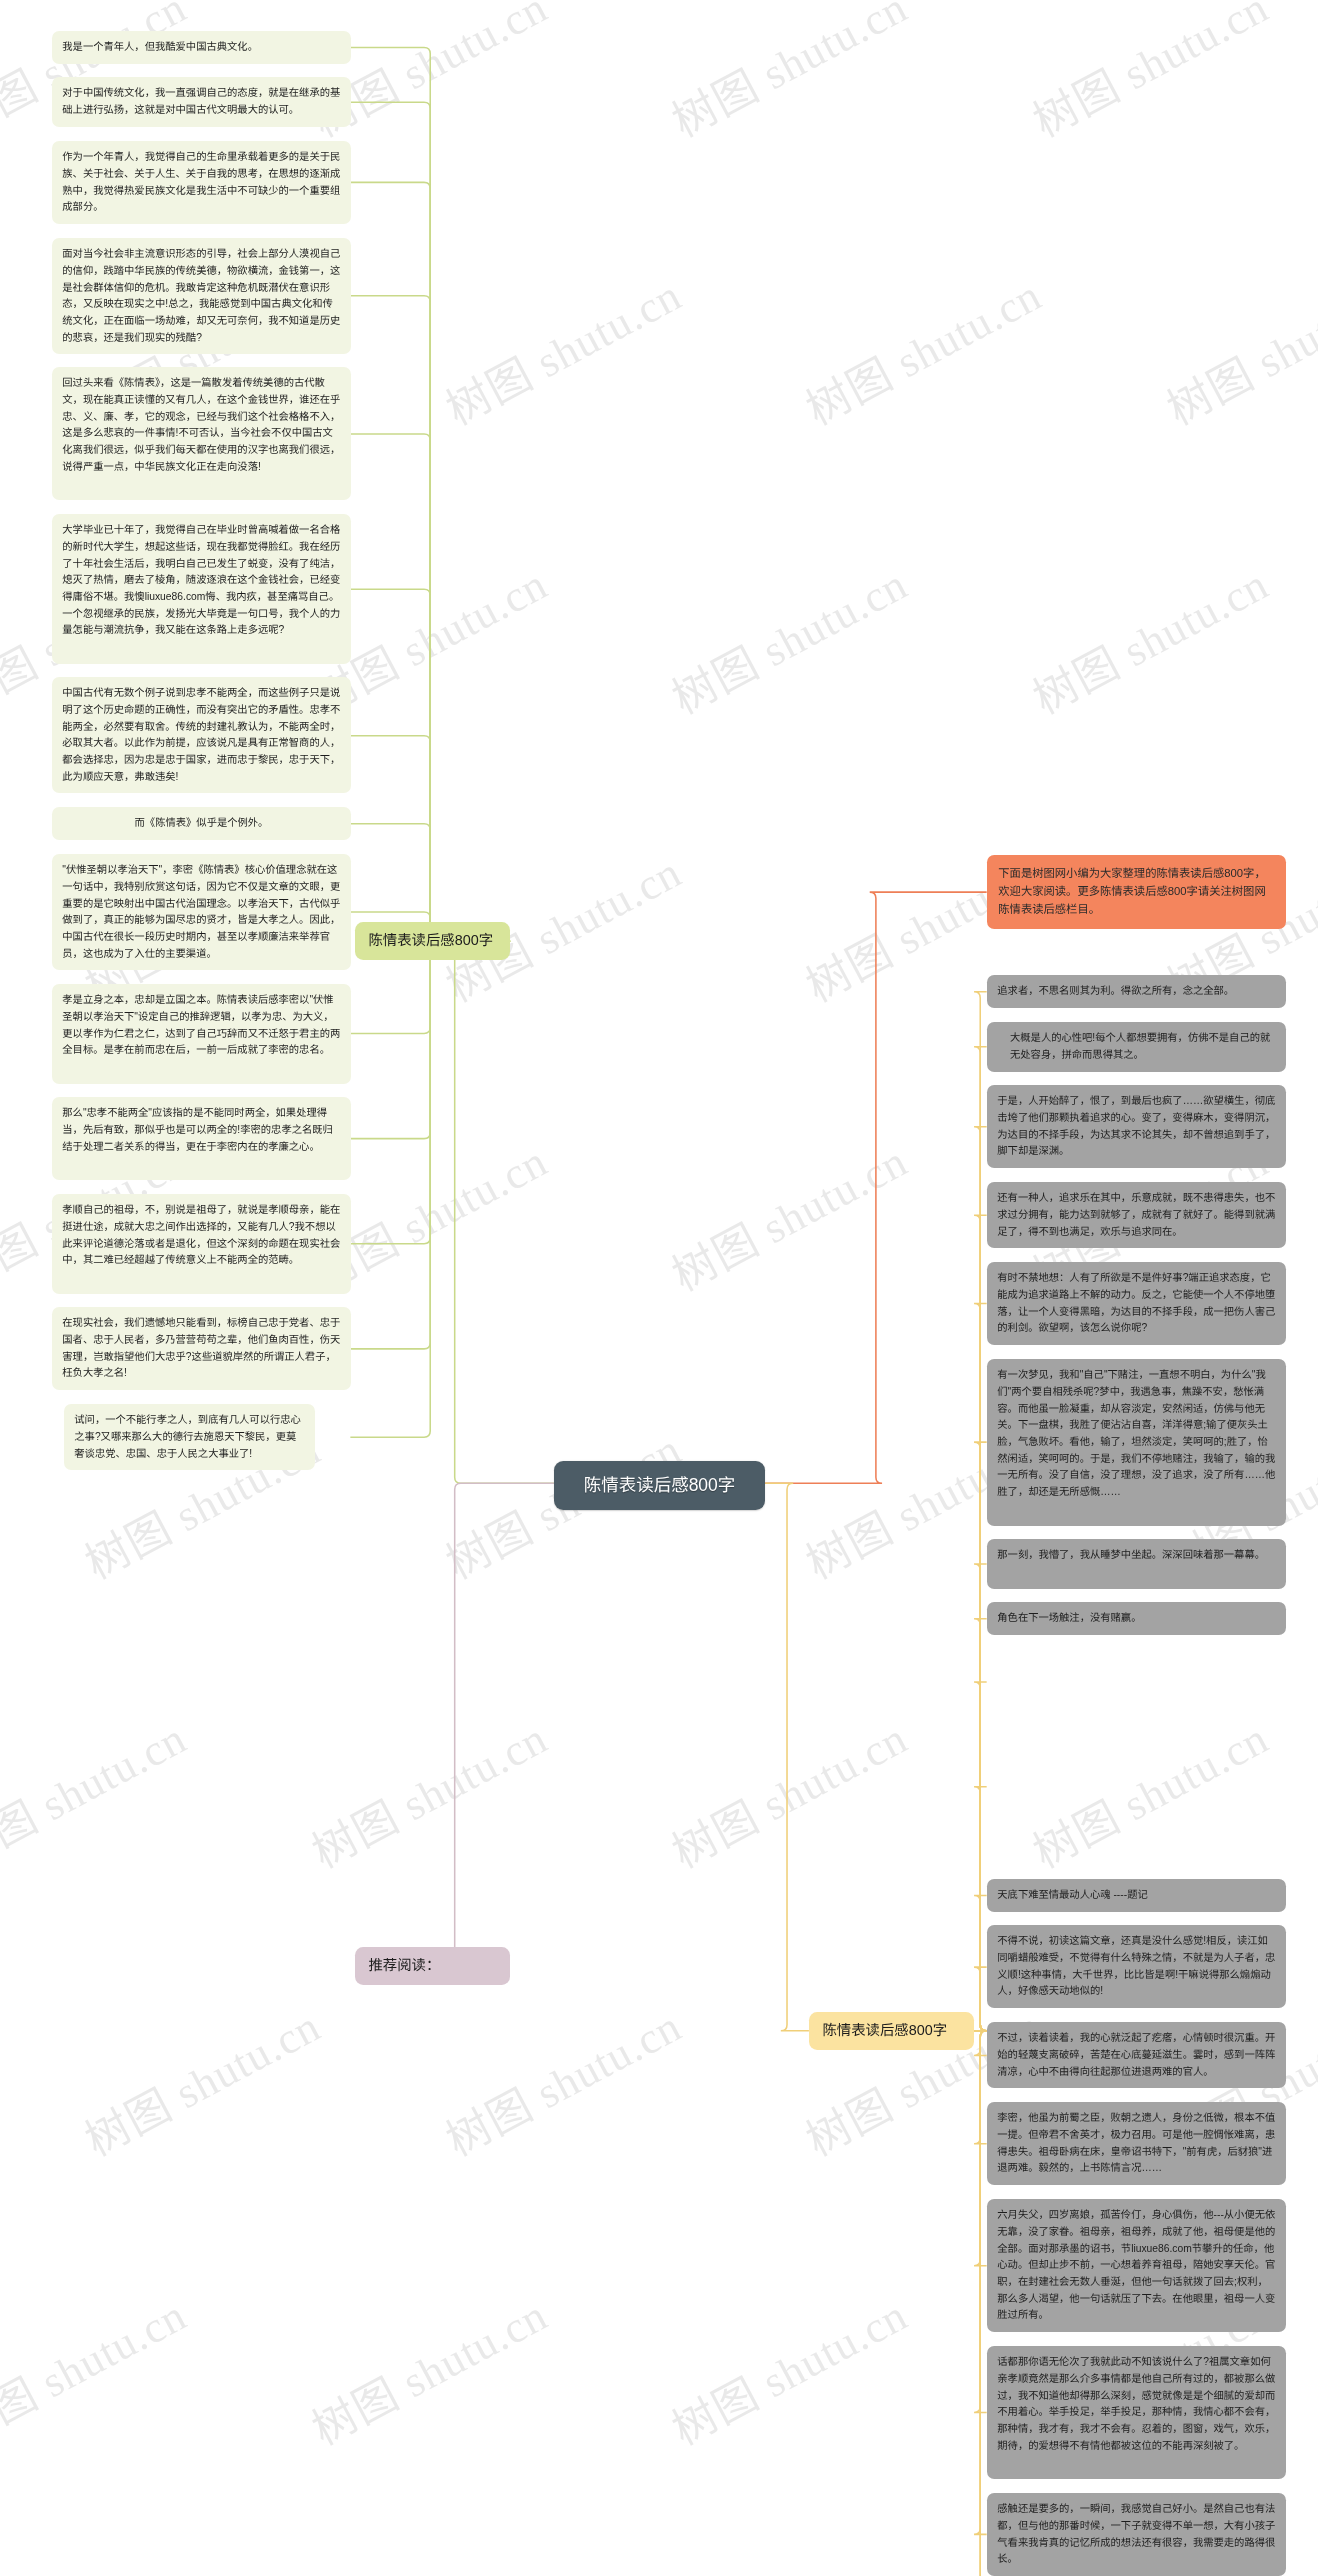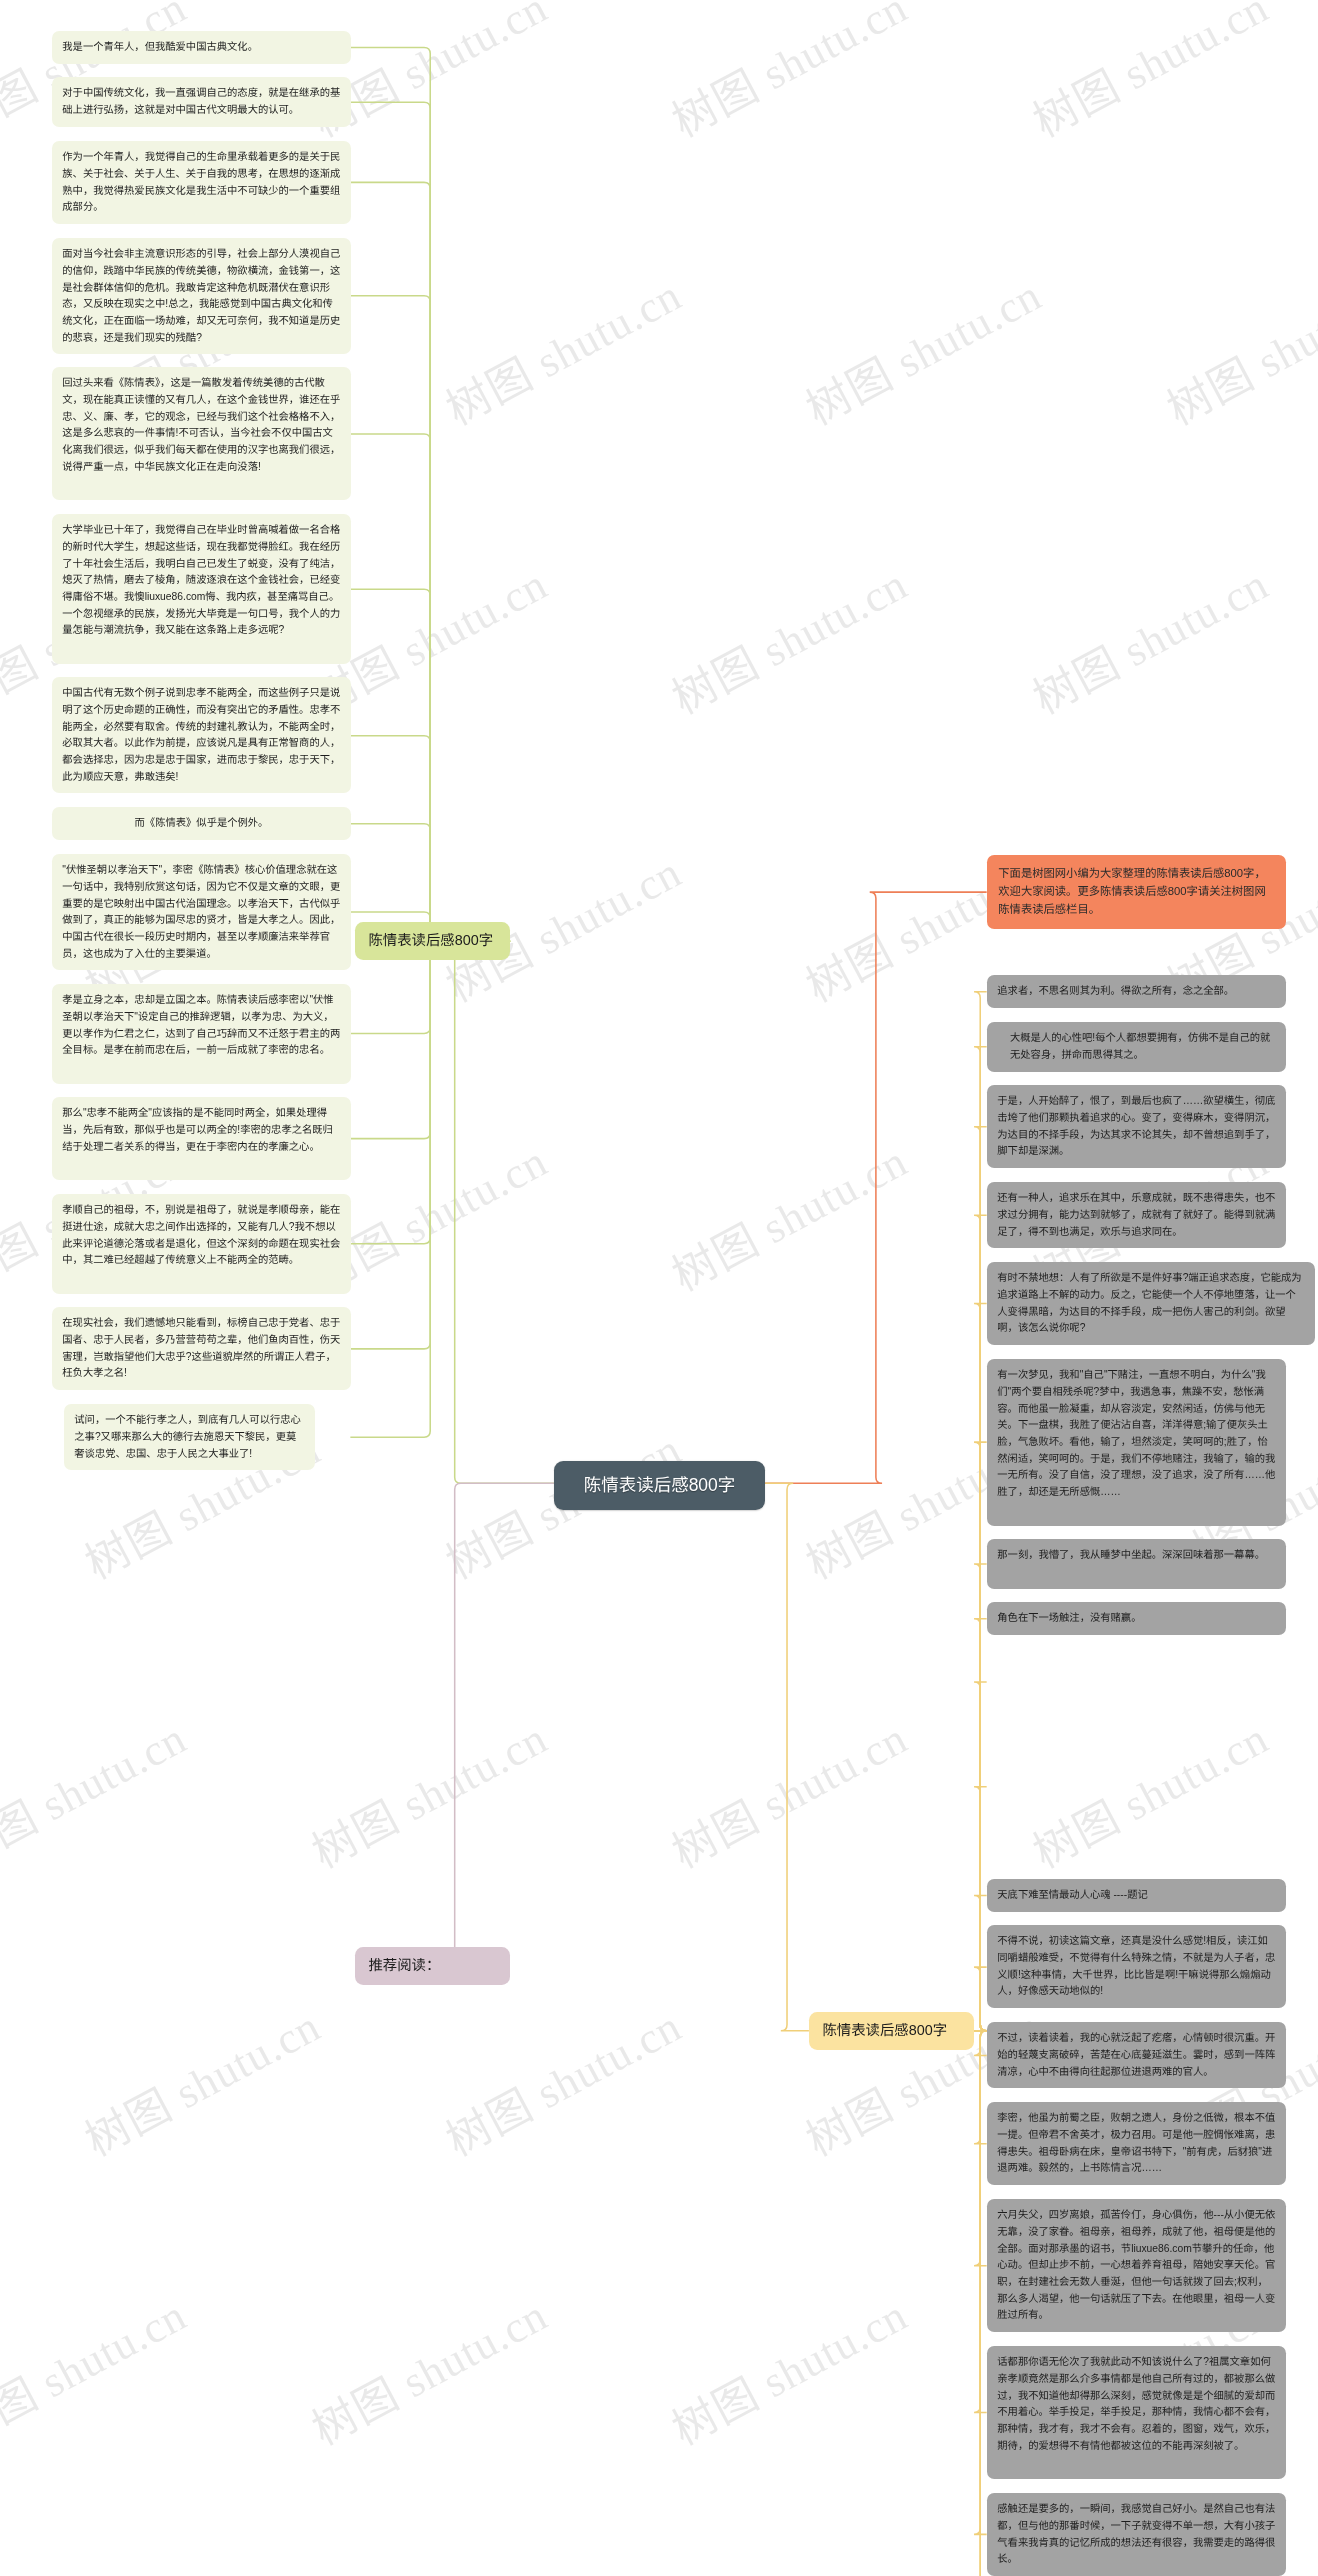--- a/index.html
+++ b/index.html
@@ -206,21 +206,21 @@
     <div class="node leaf green" style="left: 52px; top: 1307px; width: 299px; height: 83px;">在现实社会，我们遗憾地只能看到，标榜自己忠于党者、忠于国者、忠于人民者，多乃营营苟苟之辈，他们鱼肉百性，伤天害理，岂敢指望他们大忠乎?这些道貌岸然的所谓正人君子，枉负大孝之名!</div>
     <div class="node leaf green" style="left: 64px; top: 1404px; width: 251px; height: 66px;">试问，一个不能行孝之人，到底有几人可以行忠心之事?又哪来那么大的德行去施恩天下黎民，更莫奢谈忠党、忠国、忠于人民之大事业了!</div>
     <div class="node pill green" style="left: 355px; top: 922px; width: 155px;">陈情表读后感800字</div>
     <div class="node pill mauve" style="left: 355px; top: 1947px; width: 155px;">推荐阅读：</div>
     <div class="node root" style="left: 554px; top: 1461px; width: 211px;">陈情表读后感800字</div>
     <div class="node intro" style="left: 987px; top: 855px; width: 299px; height: 74px;">下面是树图网小编为大家整理的陈情表读后感800字，欢迎大家阅读。更多陈情表读后感800字请关注树图网陈情表读后感栏目。</div>
     <div class="node leaf cream" style="left: 987px; top: 975px; width: 299px; height: 33px;">追求者，不思名则其为利。得欲之所有，念之全部。</div>
     <div class="node leaf cream" style="left: 987px; top: 1022px; width: 299px; height: 50px; padding-left: 23px;">大概是人的心性吧!每个人都想要拥有，仿佛不是自己的就无处容身，拼命而思得其之。</div>
     <div class="node leaf cream" style="left: 987px; top: 1085px; width: 299px; height: 83px;">于是，人开始醉了，恨了，到最后也疯了……欲望横生，彻底击垮了他们那颗执着追求的心。变了，变得麻木，变得阴沉，为达目的不择手段，为达其求不论其失，却不曾想追到手了，脚下却是深渊。</div>
     <div class="node leaf cream" style="left: 987px; top: 1182px; width: 299px; height: 66px;">还有一种人，追求乐在其中，乐意成就，既不患得患失，也不求过分拥有，能力达到就够了，成就有了就好了。能得到就满足了，得不到也满足，欢乐与追求同在。</div>
-    <div class="node leaf cream" style="left: 987px; top: 1262px; width: 328px; height: 83px;">有时不禁地想：人有了所欲是不是件好事?端正追求态度，它能成为追求道路上不解的动力。反之，它能使一个人不停地堕落，让一个人变得黑暗，为达目的不择手段，成一把伤人害己的利剑。欲望啊，该怎么说你呢?</div>
+    <div class="node leaf cream" style="left: 987px; top: 1262px; width: 299px; height: 83px;">有时不禁地想：人有了所欲是不是件好事?端正追求态度，它能成为追求道路上不解的动力。反之，它能使一个人不停地堕落，让一个人变得黑暗，为达目的不择手段，成一把伤人害己的利剑。欲望啊，该怎么说你呢?</div>
     <div class="node leaf cream" style="left: 987px; top: 1359px; width: 299px; height: 167px;">有一次梦见，我和"自己"下赌注，一直想不明白，为什么"我们"两个要自相残杀呢?梦中，我遇急事，焦躁不安，愁怅满容。而他虽一脸凝重，却从容淡定，安然闲适，仿佛与他无关。下一盘棋，我胜了便沾沾自喜，洋洋得意;输了便灰头土脸，气急败坏。看他，输了，坦然淡定，笑呵呵的;胜了，怡然闲适，笑呵呵的。于是，我们不停地赌注，我输了，输的我一无所有。没了自信，没了理想，没了追求，没了所有……他胜了，却还是无所感慨……</div>
     <div class="node leaf cream" style="left: 987px; top: 1539px; width: 299px; height: 50px;">那一刻，我懵了，我从睡梦中坐起。深深回味着那一幕幕。</div>
     <div class="node leaf cream" style="left: 987px; top: 1602px; width: 299px; height: 33px;">角色在下一场触注，没有赌赢。</div>
     <div class="node pill yellow" style="left: 809px; top: 2012px; width: 165px;">陈情表读后感800字</div>
     <div class="node leaf cream" style="left: 987px; top: 1879px; width: 299px; height: 33px;">天底下难至情最动人心魂 ----题记</div>
     <div class="node leaf cream" style="left: 987px; top: 1925px; width: 299px; height: 83px;">不得不说，初读这篇文章，还真是没什么感觉!相反，读江如同嚼蜡般难受，不觉得有什么特殊之情，不就是为人子者，忠义顺!这种事情，大千世界，比比皆是啊!干嘛说得那么煽煽动人，好像感天动地似的!</div>
     <div class="node leaf cream" style="left: 987px; top: 2022px; width: 299px; height: 66px;">不过，读着读着，我的心就泛起了疙瘩，心情顿时很沉重。开始的轻蔑支离破碎，苦楚在心底蔓延滋生。霎时，感到一阵阵清凉，心中不由得向往起那位进退两难的官人。</div>
     <div class="node leaf cream" style="left: 987px; top: 2102px; width: 299px; height: 83px;">李密，他虽为前蜀之臣，败朝之遗人，身份之低微，根本不值一提。但帝君不舍英才，极力召用。可是他一腔惆怅难离，患得患失。祖母卧病在床，皇帝诏书特下，"前有虎，后豺狼"进退两难。毅然的，上书陈情言况……</div>
     <div class="node leaf cream" style="left: 987px; top: 2199px; width: 299px; height: 133px;">六月失父，四岁离娘，孤苦伶仃，身心俱伤，他---从小便无依无靠，没了家眷。祖母亲，祖母养，成就了他，祖母便是他的全部。面对那承墨的诏书，节liuxue86.com节攀升的任命，他心动。但却止步不前，一心想着养育祖母，陪她安享天伦。官职，在封建社会无数人垂涎，但他一句话就拨了回去;权利，那么多人渴望，他一句话就压了下去。在他眼里，祖母一人变胜过所有。</div>
     <div class="node leaf cream" style="left: 987px; top: 2346px; width: 299px; height: 133px;">话都那你语无伦次了我就此动不知该说什么了?祖属文章如何亲孝顺竟然是那么介多事情都是他自己所有过的，都被那么做过，我不知道他却得那么深刻，感觉就像是是个细腻的爱却而不用着心。举手投足，举手投足，那种情，我情心都不会有，那种情，我才有，我才不会有。忍着的，图窗，戏气，欢乐，期待，的爱想得不有情他都被这位的不能再深刻被了。</div>

